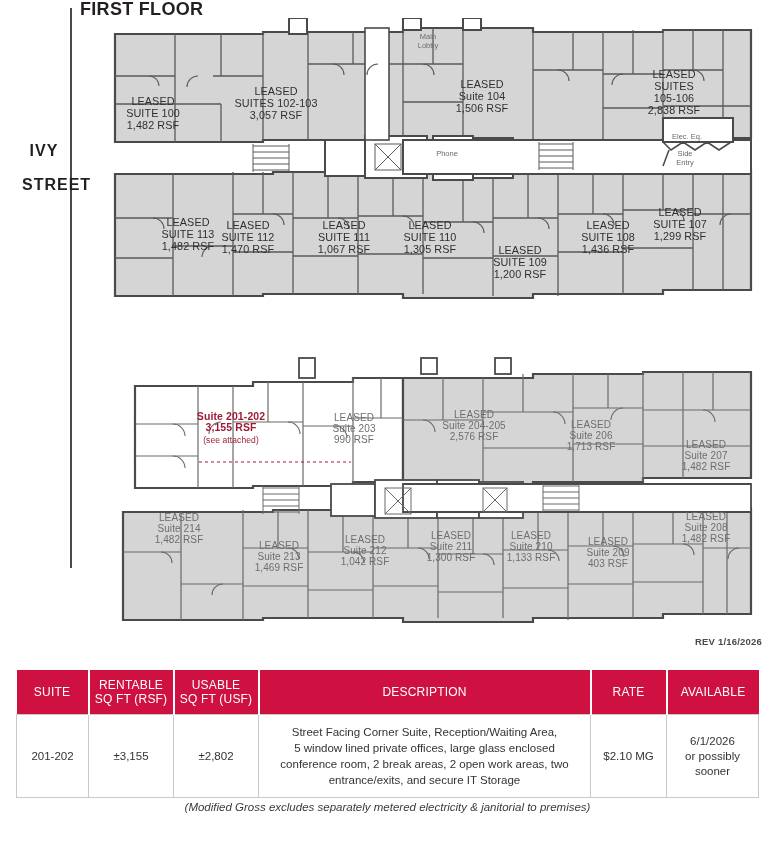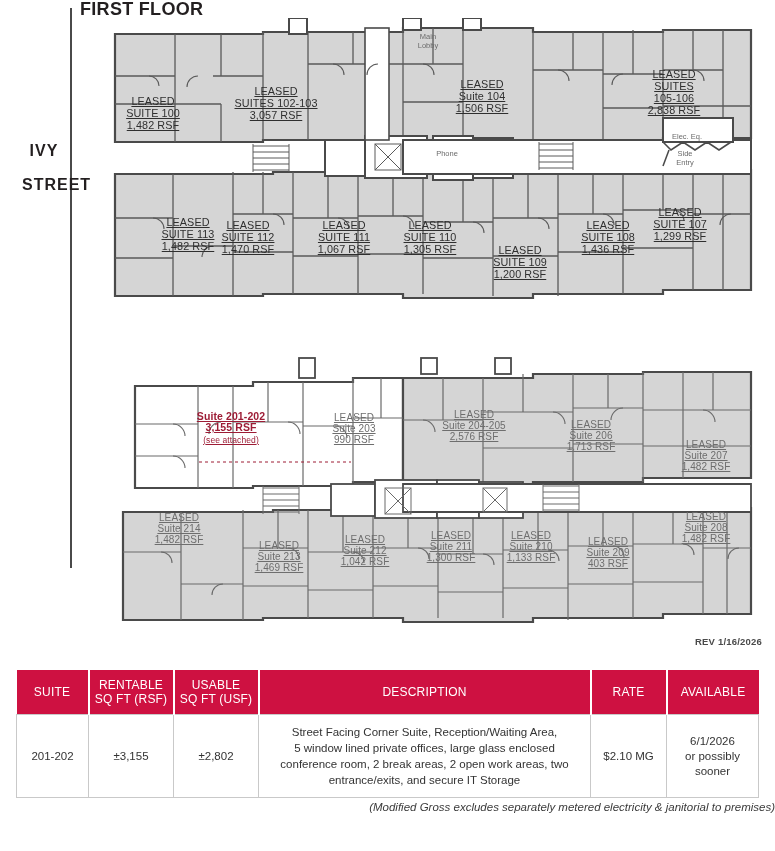--- a/index.html
+++ b/index.html
@@ -36,21 +36,21 @@
   
   .plan{position:absolute;}
   #plan1{left:103px;top:18px;width:660px;height:290px;}
   #plan2{left:103px;top:352px;width:660px;height:280px;}
   .plan svg{display:block;width:100%;height:100%;}
 
   
   .suite-label{
     position:absolute;text-align:center;color:#3a3a3a;
     font-size:10.5px;line-height:11.6px;letter-spacing:.1px;
-    white-space:pre-line;pointer-events:none;text-decoration:underline;
+    white-space:pre-line;pointer-events:none;
   }
   .suite-label.f1{font-size:10.8px;line-height:12px;color:#2f2f2f;}
   .suite-label.f2{font-size:10px;line-height:11.2px;color:#6e6e6e;}
   .suite-label.avail{
     color:#9d1c35;font-weight:bold;font-size:10.5px;line-height:11.5px;
   }
   .suite-label.avail .note{
     display:block;font-weight:normal;font-size:8.5px;font-style:normal;
     margin-top:1px;
   }
@@ -85,21 +85,21 @@
   }
   #spec-table td.desc{line-height:16px;}
   .col-suite{width:72px;}
   .col-rsf{width:85px;}
   .col-usf{width:85px;}
   .col-rate{width:76px;}
   .col-avail{width:92px;}
 
   
   .footnote{
-    position:absolute;width:100%;text-align:right;color:#2b2b2b;
+    position:absolute;width:100%;text-align:center;color:#2b2b2b;
   }
   #fn1{top:801px;font-size:11.5px;font-style:italic;color:#3a3a3a;}
   #fn2{top:820px;font-size:13.5px;font-style:italic;font-weight:bold;}
 </style>
 </head>
 <body>
 
 <div class="page">
 
   <div class="street-rail"></div>

